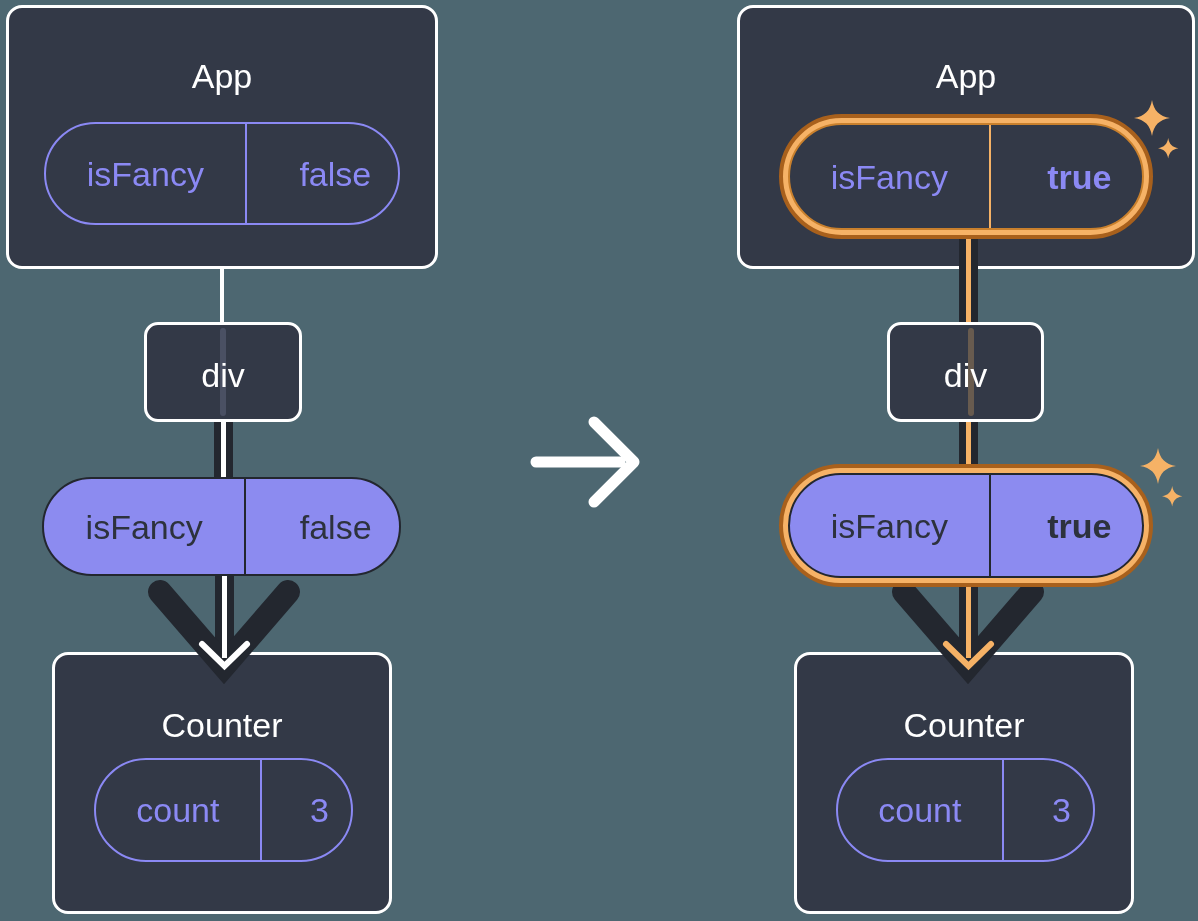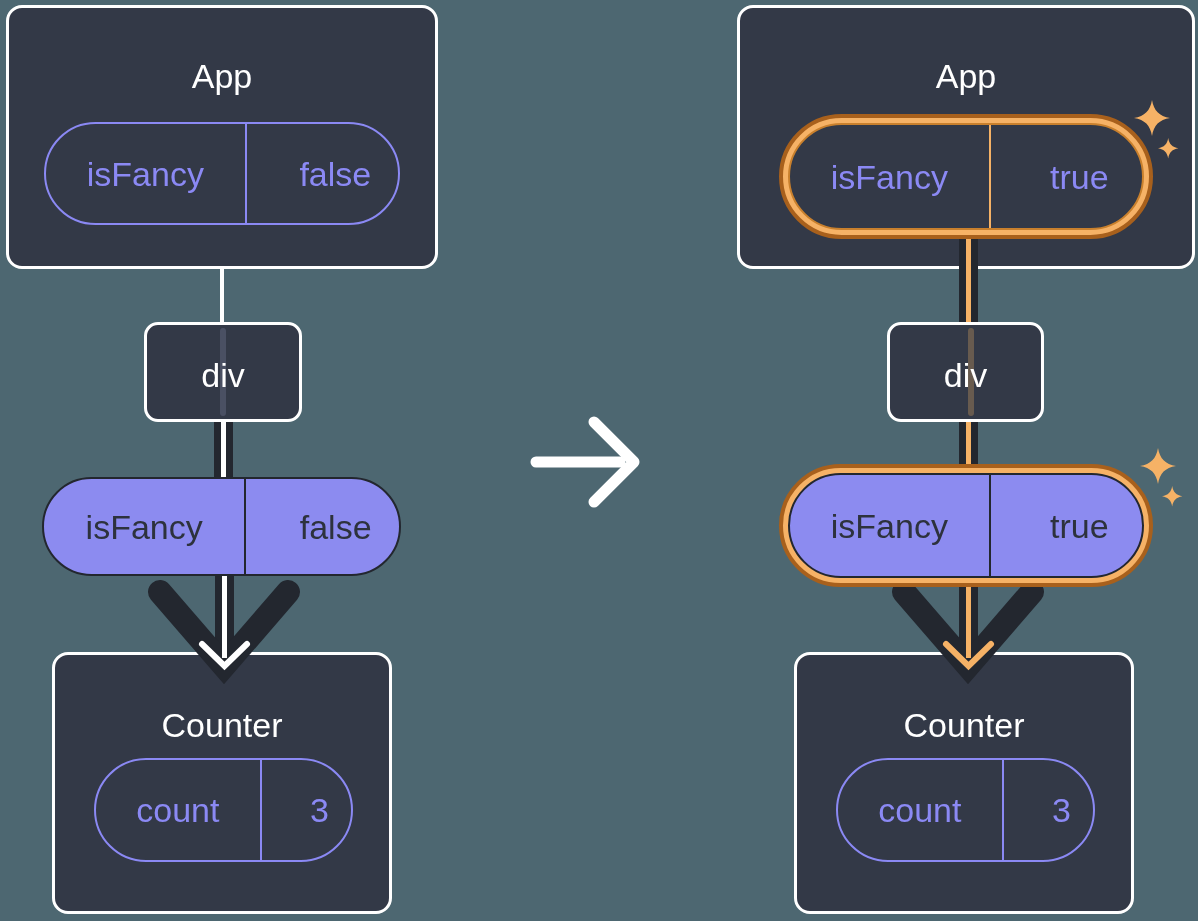--- a/index.html
+++ b/index.html
@@ -44,21 +44,21 @@
   .glow{
     position:absolute;border-radius:999px;box-sizing:border-box;z-index:10;
     background:var(--orange);border:4px solid var(--orange-dark);padding:5px;
   }
   .glow .pill{position:relative;width:100%;height:100%;z-index:auto;}
   .glow .pill.ringdark{
     background:var(--card);border:2px solid var(--orange-mid);color:var(--purple);
   }
   .glow .pill.ringdark .cell.key{border-right:2px solid var(--orange);}
   .glow .pill.solid{border:2px solid var(--dark);}
-  .bold{font-weight:400;}
+  .bold{font-weight:700;}
   .conn{position:absolute;}
   .core{position:absolute;top:0;bottom:0;left:7px;width:5px;}
   .stripe{position:absolute;top:3px;bottom:3px;width:6px;border-radius:3px;}
   .counter-pill .cell.key{flex:0 0 65%;text-align:center;}
   svg{position:absolute;overflow:visible;}
 </style>
 </head>
 <body>
 
 <div id="stage">

